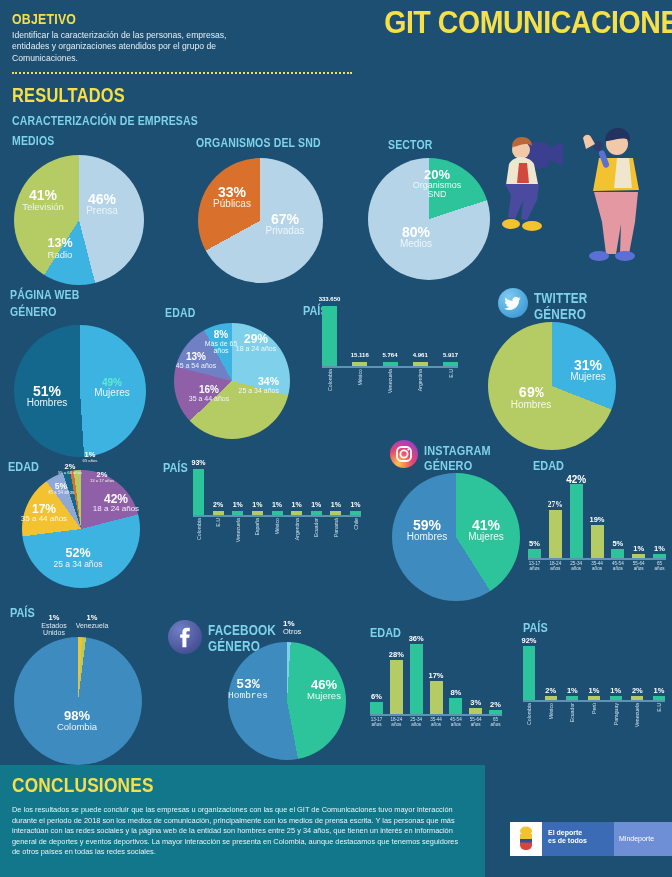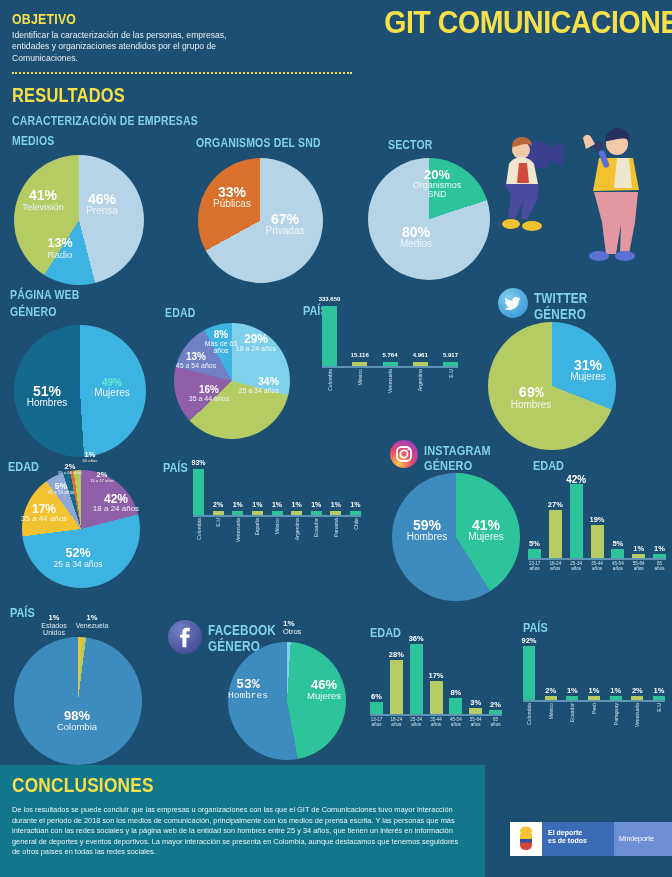--- a/index.html
+++ b/index.html
@@ -321,21 +321,21 @@
     <span class="n" style="font-size:10px;color:#eef6fb;">Hombres</span>
   </div>
 
   <div class="abs lbl-cyan" style="left:533px;top:458px;font-size:13px;">EDAD</div>
   <div class="abs" id="ig-edad-chart" style="left:528px;top:468px;width:138px;height:116px;">
       <div class="baxis" style="left: 0px; top: 90px; width: 138px;"></div>
       <div class="bar" style="left: 0px; width: 13px; height: 8.80952px; top: 81.1905px; background: rgb(46, 196, 155);"></div>
       <div class="bval" style="left: -8px; width: 29px; top: 71.1905px; font-size: 7.5px;">5%</div>
       <div class="bcat2" style="left: -6px; width: 25px; top: 93px;">13-17<br>años</div>
       <div class="bar" style="left: 20.8333px; width: 13px; height: 47.5714px; top: 42.4286px; background: rgb(181, 203, 99);"></div>
-      <div class="bval" style="left: 12.8333px; width: 29px; top: 32.4286px; font-size: 7.5px;">27%</div>
+      <div class="bval" style="left: 12.8333px; width: 29px; top: 32.4286px; font-size: 7.5px; font-family: Liberation Serif, serif;">27%</div>
       <div class="bcat2" style="left: 14.8333px; width: 25px; top: 93px;">18-24<br>años</div>
       <div class="bar" style="left: 41.6667px; width: 13px; height: 74px; top: 16px; background: rgb(46, 196, 155);"></div>
       <div class="bval" style="left: 33.6667px; width: 29px; top: 6px; font-size: 10px;">42%</div>
       <div class="bcat2" style="left: 35.6667px; width: 25px; top: 93px;">25-34<br>años</div>
       <div class="bar" style="left: 62.5px; width: 13px; height: 33.4762px; top: 56.5238px; background: rgb(181, 203, 99);"></div>
       <div class="bval" style="left: 54.5px; width: 29px; top: 46.5238px; font-size: 7.5px;">19%</div>
       <div class="bcat2" style="left: 56.5px; width: 25px; top: 93px;">35-44<br>años</div>
       <div class="bar" style="left: 83.3333px; width: 13px; height: 8.80952px; top: 81.1905px; background: rgb(46, 196, 155);"></div>
       <div class="bval" style="left: 75.3333px; width: 29px; top: 71.1905px; font-size: 7.5px;">5%</div>
       <div class="bcat2" style="left: 77.3333px; width: 25px; top: 93px;">45-54<br>años</div>

